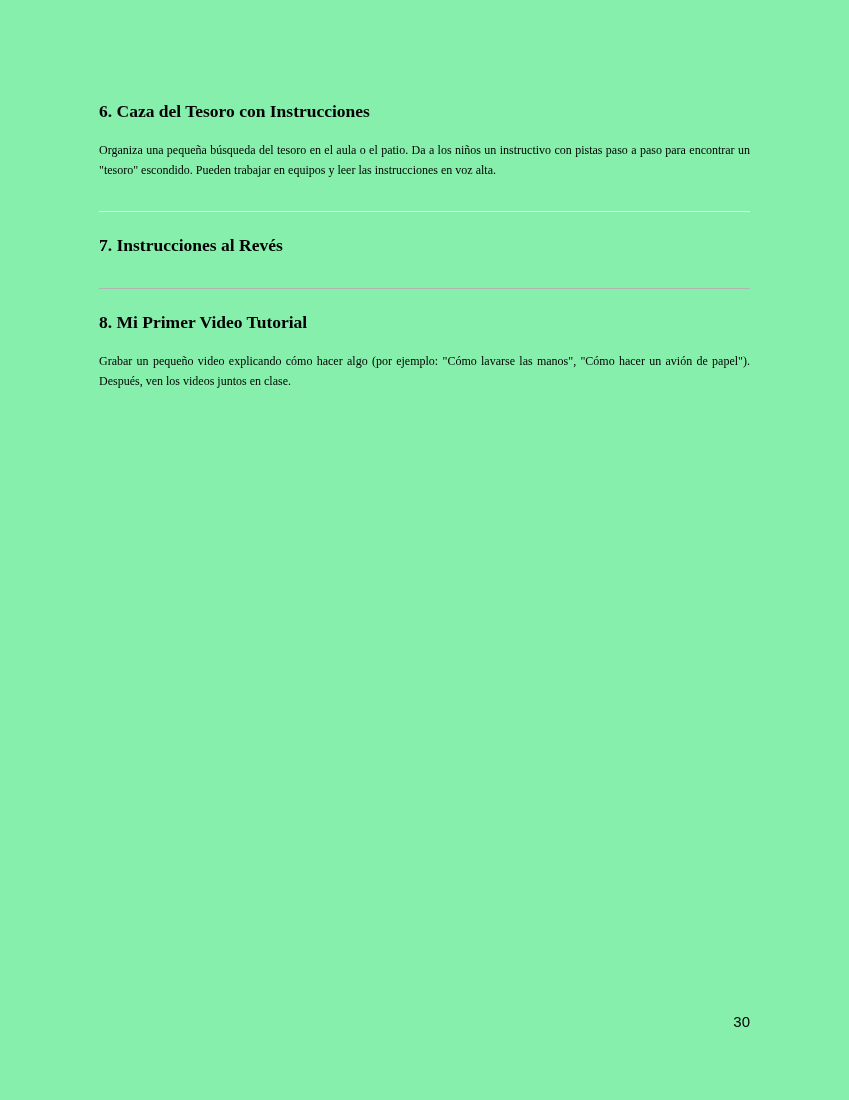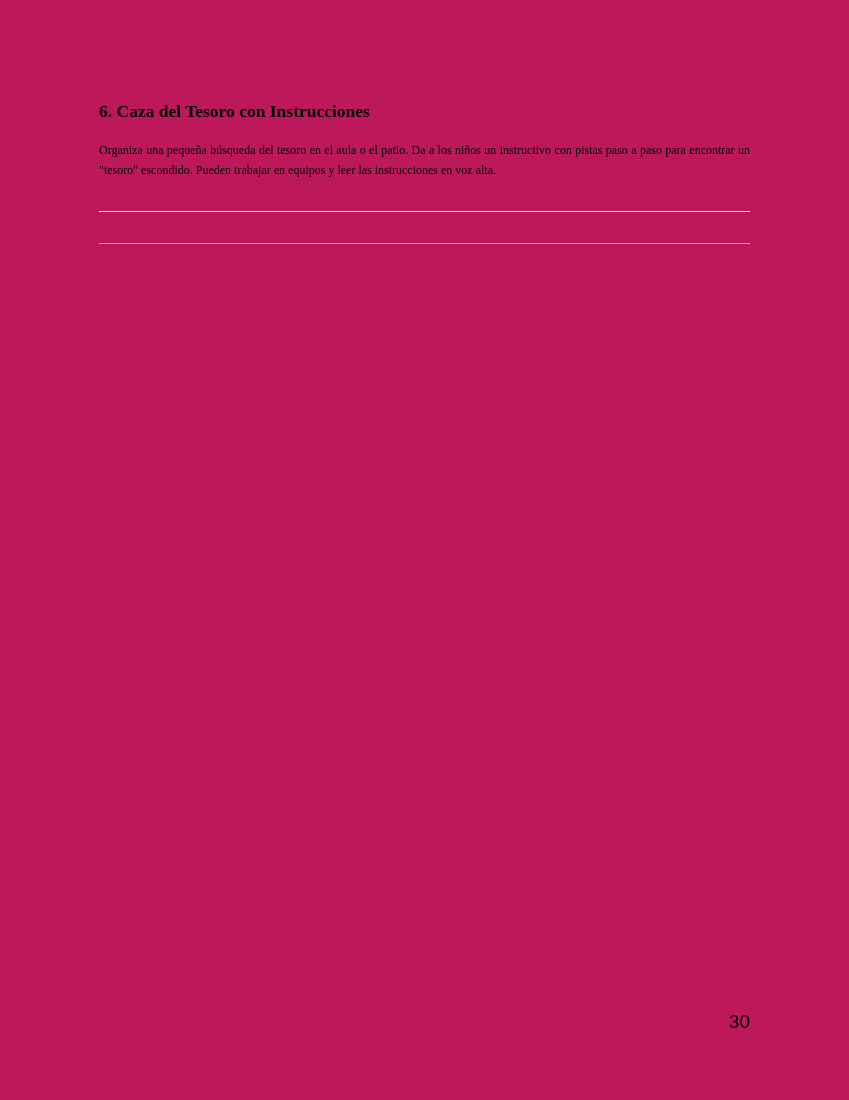--- a/index.html
+++ b/index.html
@@ -4,21 +4,21 @@
 <style>
   html, body {
     margin: 0;
     padding: 0;
     background: #ffffff;
   }
   .page {
     position: relative;
     width: 849px;
     height: 1100px;
-    background: #be185d;
+    background: #86efac;
     box-sizing: border-box;
     padding: 99px 99px 0 99px;
     font-family: "Liberation Serif", serif;
     color: #000000;
     overflow: hidden;
   }
   .section-heading {
     font-size: 17.5px;
     line-height: 24px;
     font-weight: bold;
@@ -35,38 +35,43 @@
     border: none;
     border-top: 1px solid #cccccc;
     height: 0;
     margin: 31px 0 21px 0;
   }
   .page-number {
     position: absolute;
     top: 1012px;
     right: 99px;
     font-family: "Liberation Sans", "DejaVu Sans", sans-serif;
-    font-size: 19px;
+    font-size: 15px;
     line-height: 20px;
     color: #000000;
   }
 </style>
 </head>
 <body>
 
 <div class="page">
 
   <section>
     <h2 class="section-heading">6. Caza del Tesoro con Instrucciones</h2>
     <p class="section-paragraph">Organiza  una pequeña búsqueda del tesoro en el aula o el patio. Da a los niños un instructivo con pistas paso a paso para encontrar un "tesoro" escondido. Pueden trabajar en equipos y leer las instrucciones en voz alta.</p>
   </section>
 
   <hr class="divider light" style="border-top-color: rgb(235, 235, 235);">
 
   <section>
+    <h2 class="section-heading">7. Instrucciones al Revés</h2>
   </section>
 
   <hr class="divider dark" style="border-top-color: rgb(179, 179, 179);">
 
+  <section>
+    <h2 class="section-heading">8. Mi Primer Video Tutorial</h2>
+    <p class="section-paragraph">Grabar un pequeño video explicando cómo hacer algo (por ejemplo: "Cómo lavarse las manos", "Cómo hacer un avión de papel"). Después, ven los videos juntos en clase.</p>
+  </section>
 
   <div class="page-number">30</div>
 
 </div>
 
 </body></html>

